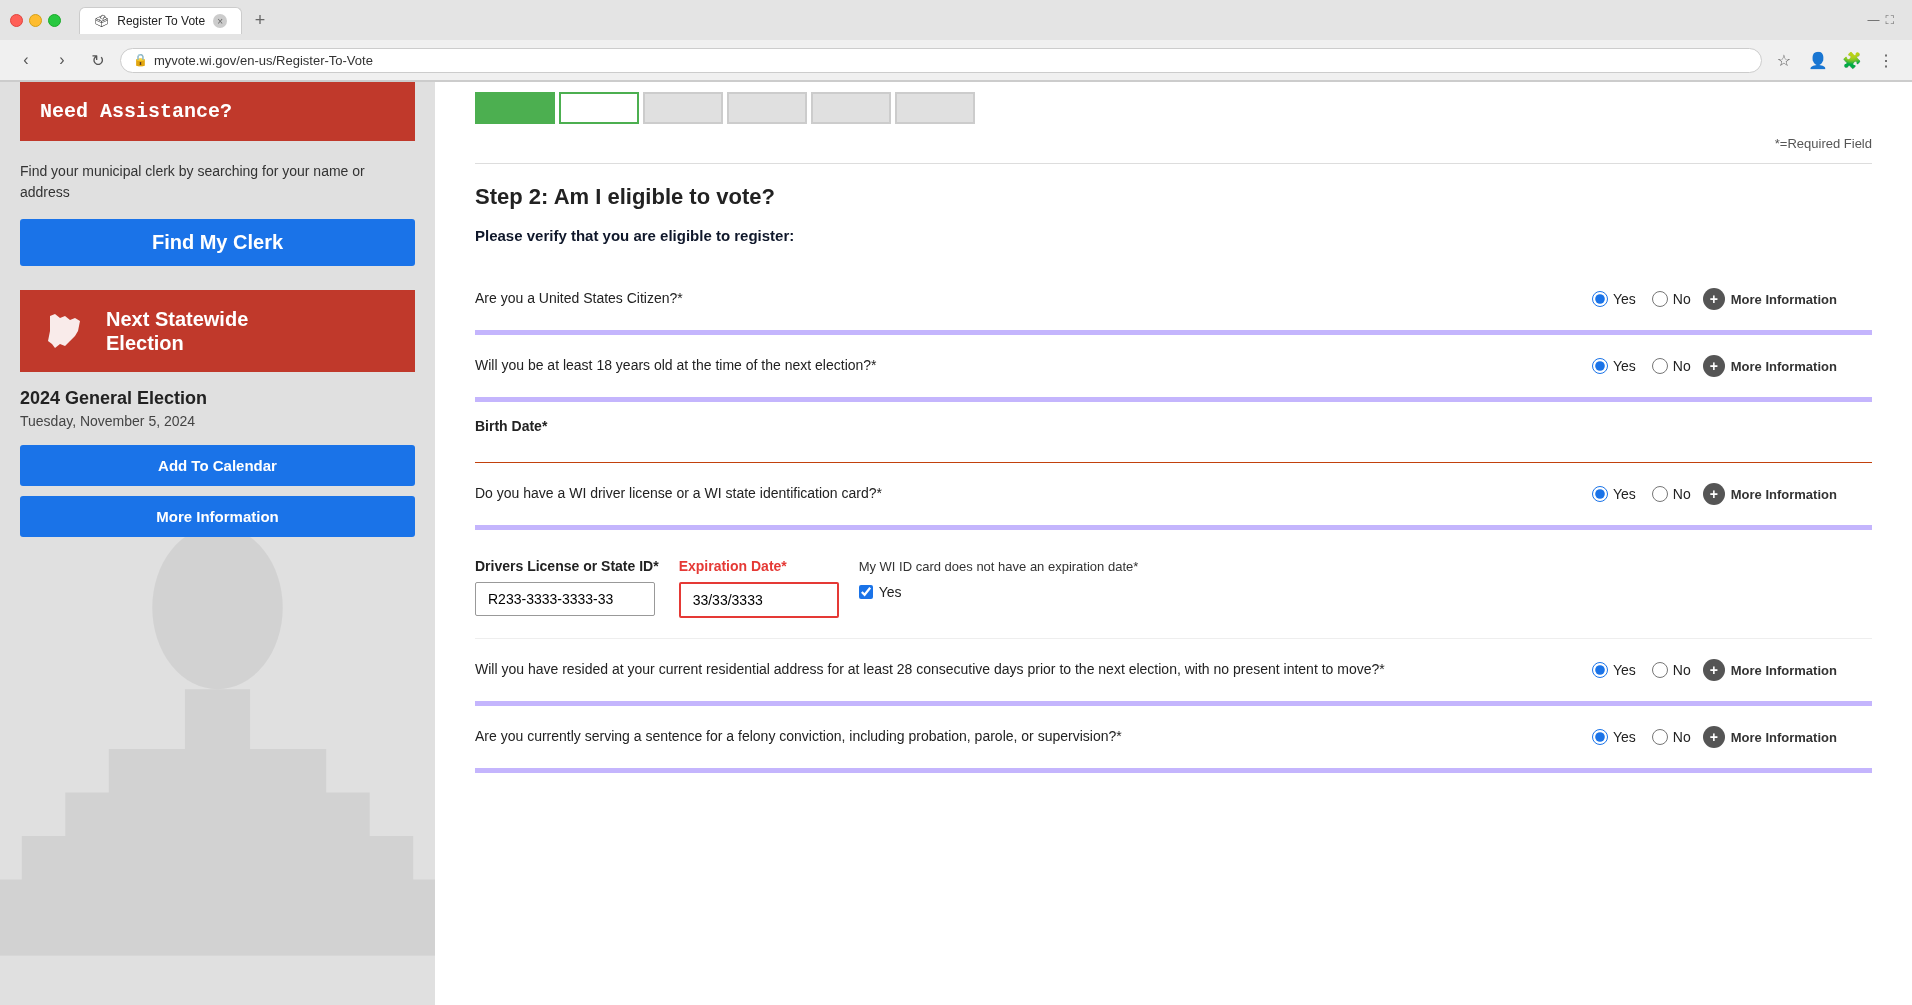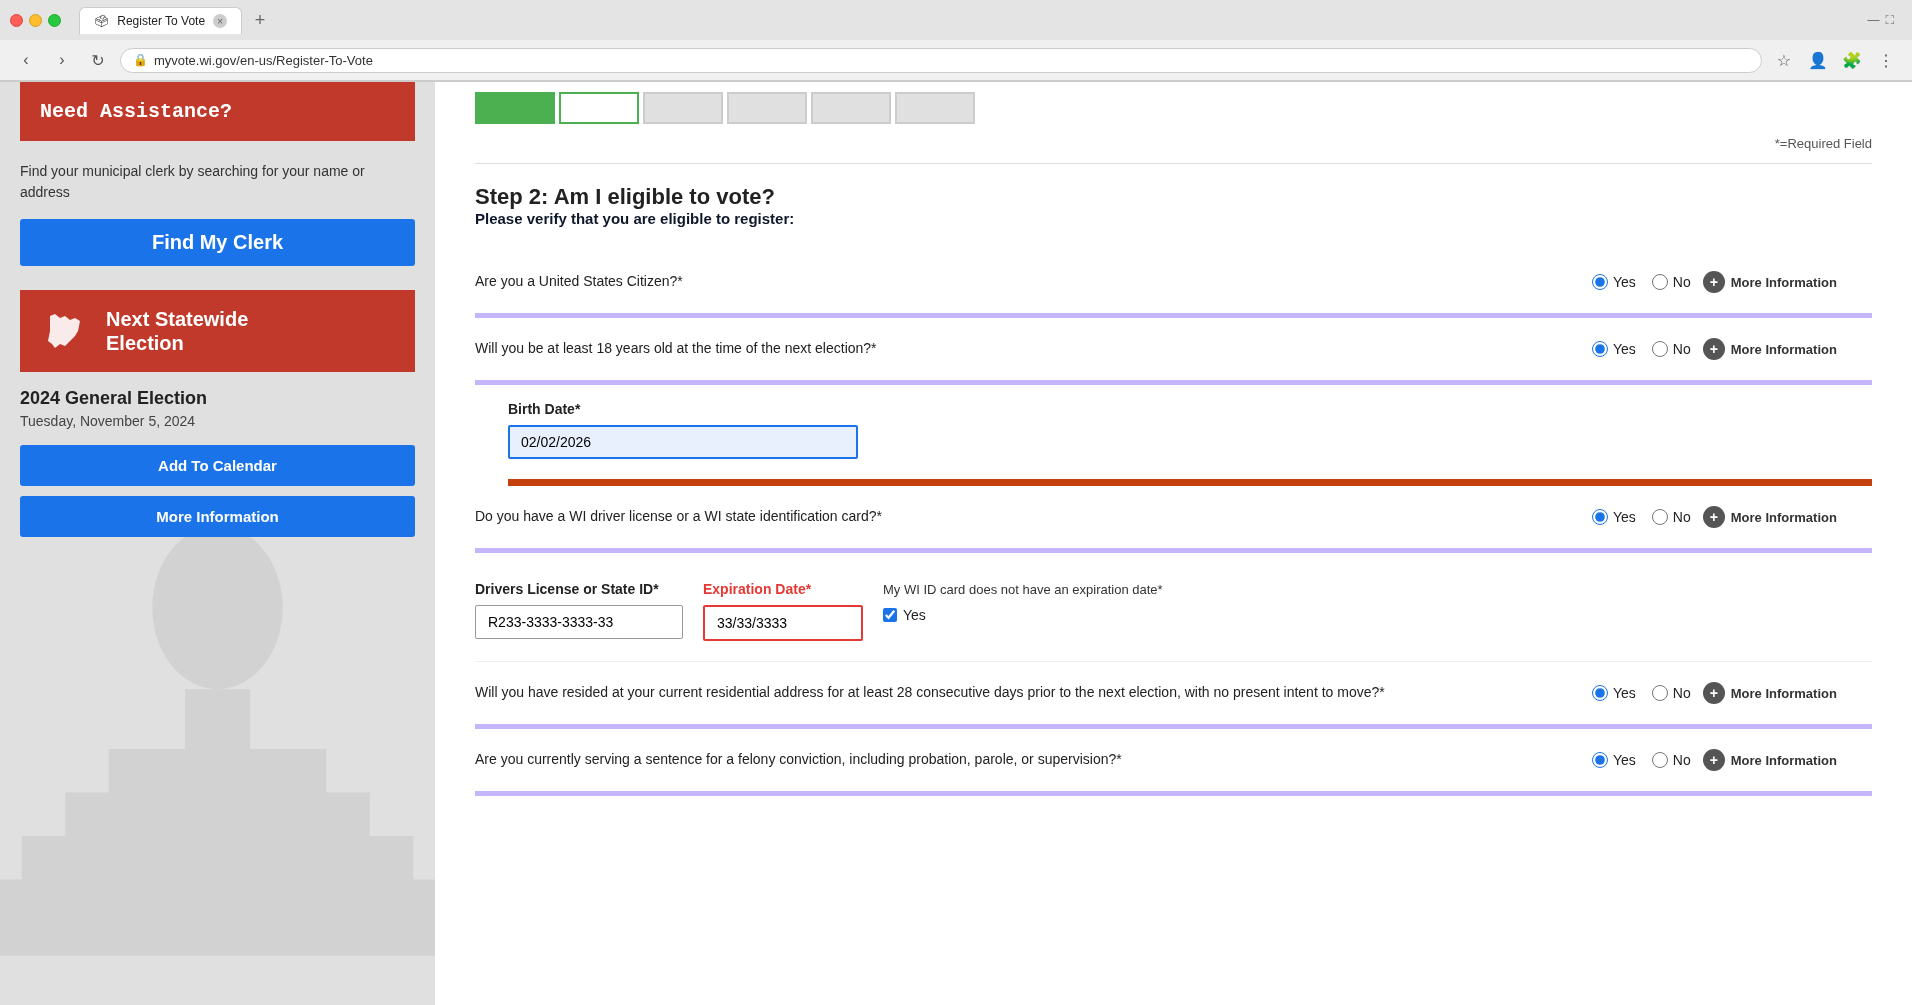--- a/index.html
+++ b/index.html
@@ -299,21 +299,21 @@
       margin-bottom: 20px;
       border-bottom: 1px solid #ddd;
       padding-bottom: 12px;
     }
 
     
     .step-title {
       font-size: 22px;
       font-weight: 700;
       color: #222;
-      margin-bottom: 0;
+      margin-bottom: 17px;
     }
     .step-subtitle {
       font-size: 15px;
       font-weight: 700;
       margin-bottom: 24px;
       color: #0f172a;
     }
 
     
     .question-row {
@@ -368,22 +368,21 @@
       font-weight: 700;
       display: flex;
       align-items: center;
       justify-content: center;
       flex-shrink: 0;
     }
 
     
     .sub-section {
       padding: 16px 0 20px 0;
-      border-bottom: 7px solid #c2410c;
-      margin-left: 33px;
+      border-bottom: 1px solid #c2410c;
     }
     .field-label {
       font-size: 14px;
       font-weight: 600;
       margin-bottom: 8px;
       color: #222;
     }
     .text-input {
       border: 1px solid #999;
       padding: 8px 12px;
@@ -588,21 +587,20 @@
         </div>
         <div class="more-info-inline">
           <div class="more-info-circle">+</div>
           <span>More Information</span>
         </div>
       </div>
     </div>
 
     <div class="sub-section">
       <div class="field-label">Birth Date*</div>
-      <input type="text" class="text-input text-input-selected" value="02/02/2026" style="width: 350px;">
     </div>
 
     <div class="question-row">
       <div class="question-text">Do you have a WI driver license or a WI state identification card?*</div>
       <div class="question-controls">
         <div class="radio-group">
           <label class="radio-label">
             <input type="radio" name="license" checked="" style="">
             <span>Yes</span>
           </label>
@@ -615,21 +613,21 @@
           <div class="more-info-circle">+</div>
           <span>More Information</span>
         </div>
       </div>
     </div>
 
     <div class="license-section">
       <div class="license-fields">
         <div class="license-field">
           <div class="field-label">Drivers License or State ID*</div>
-          <input type="text" class="text-input" value="R233-3333-3333-33" style="width: 208px;">
+          <input type="text" class="text-input" value="R233-3333-3333-33" style="width: 180px;">
         </div>
         <div class="license-field">
           <div class="expiration-label">Expiration Date*</div>
           <input type="text" class="expiration-input" value="33/33/3333" style="width: 160px;">
         </div>
         <div class="no-expiry-section">
           <div class="no-expiry-label">My WI ID card does not have an expiration date*</div>
           <label class="checkbox-label">
             <input type="checkbox" checked="" style="">
             <span>Yes</span>

